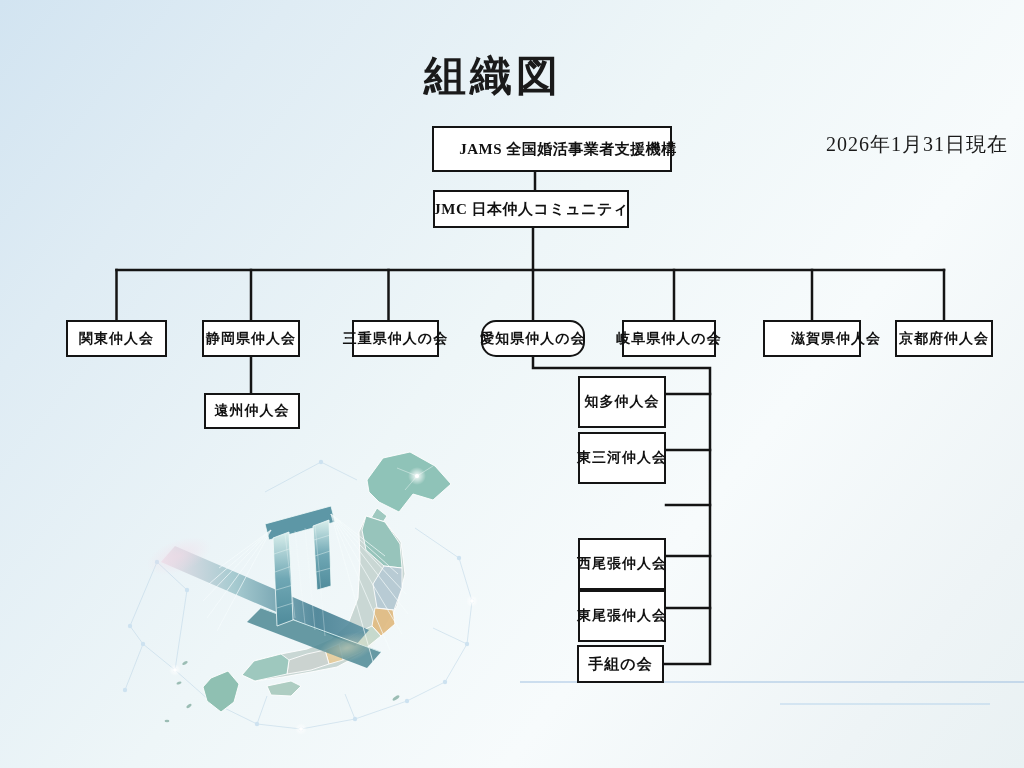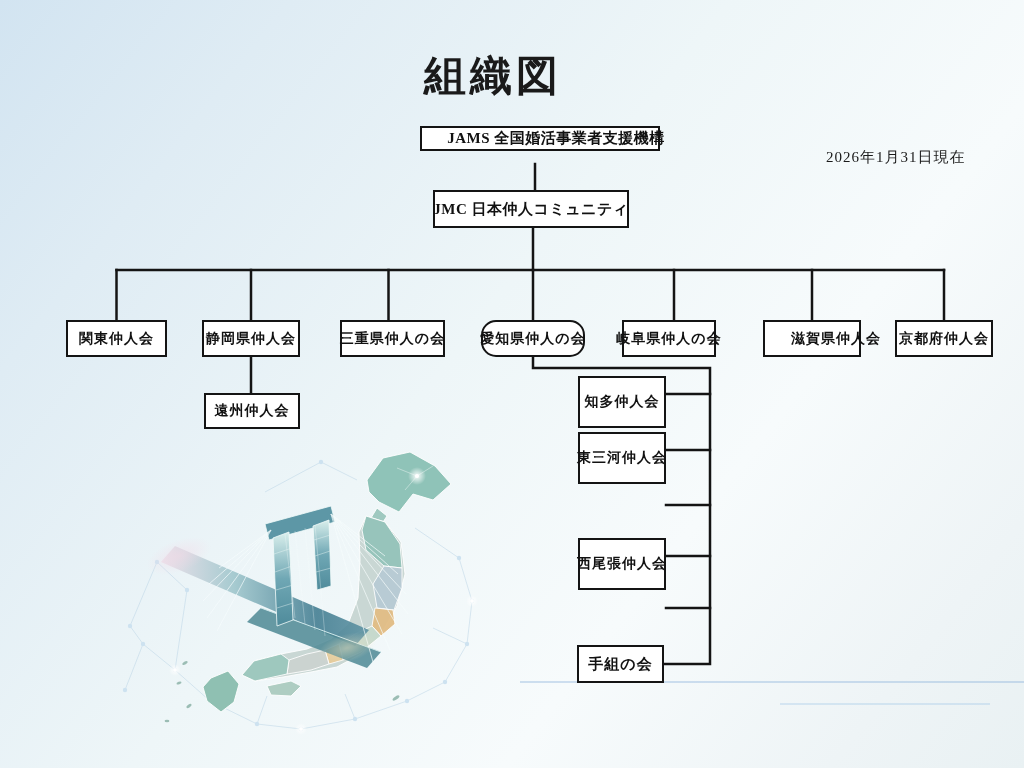--- a/index.html
+++ b/index.html
@@ -11,41 +11,41 @@
     font-family:"Liberation Sans","DejaVu Sans",sans-serif;
     color:#141414;
   }
   .title{
     position:absolute;left:424px;top:48px;width:224px;
     margin:0;
     font-family:Liberation Sans, sans-serif;
     font-size:42px;font-weight:600;letter-spacing:4px;color:#1a1a1a;
   }
   .date{
-    position:absolute;left:826px;top:148px;width:180px;
+    position:absolute;left:826px;top:131px;width:180px;
     font-family:"Liberation Serif","DejaVu Serif",serif;
-    font-size:15px;letter-spacing:1px;color:#1a1a1a;white-space:nowrap;
+    font-size:20px;letter-spacing:1px;color:#1a1a1a;white-space:nowrap;
   }
   .box{
     position:absolute;box-sizing:border-box;
     background:#ffffff;border:2.5px solid #141414;
     display:flex;align-items:center;justify-content:center;
     font-weight:700;font-size:14px;letter-spacing:1px;white-space:nowrap;
     color:#111;z-index:3;
   }
   .box.serif{
     font-family:"Liberation Serif","DejaVu Serif",serif;
     font-weight:600;font-size:15px;letter-spacing:0.5px;
   }
-  #box-jams{left:420px;top:126px;width:240px;height:25px;padding-left:32px;}
+  #box-jams{left:432px;top:126px;width:240px;height:46px;padding-left:32px;}
   #box-jmc {left:433px;top:190px;width:196px;height:38px;}
   .row{top:320px;height:37px;}
   #box-kanto   {left:66px; width:101px;}
   #box-shizuoka{left:202px;width:98px;}
-  #box-mie     {left:340px;width:105px;}
+  #box-mie     {left:352px;width:87px;}
   #box-aichi   {left:481px;width:104px;border-radius:15px;}
   #box-gifu    {left:622px;width:94px;}
   #box-shiga   {left:763px;width:98px;padding-left:48px;}
   #box-kyoto   {left:895px;width:98px;}
   #box-enshu   {left:204px;top:393px;width:96px;height:36px;}
   .sub{left:578px;width:88px;height:52px;}
   #box-chita         {top:376px;}
   #box-higashimikawa {top:432px;}
   #box-mikawa        {top:487px;}
   #box-nishiowari    {top:538px;}
@@ -207,15 +207,16 @@
   <div class="box row" id="box-aichi">愛知県仲人の会</div>
   <div class="box row" id="box-gifu">岐阜県仲人の会</div>
   <div class="box row" id="box-shiga">滋賀県仲人会</div>
   <div class="box row" id="box-kyoto">京都府仲人会</div>
 
   <div class="box" id="box-enshu">遠州仲人会</div>
 
   <div class="box sub" id="box-chita">知多仲人会</div>
   <div class="box sub" id="box-higashimikawa">東三河仲人会</div>
   <div class="box sub" id="box-nishiowari">西尾張仲人会</div>
+  <div class="box sub" id="box-higashiowari">東尾張仲人会</div>
   <div class="box sub" id="box-tegumi">手組の会</div>
 
 </div>
 
 </body></html>

